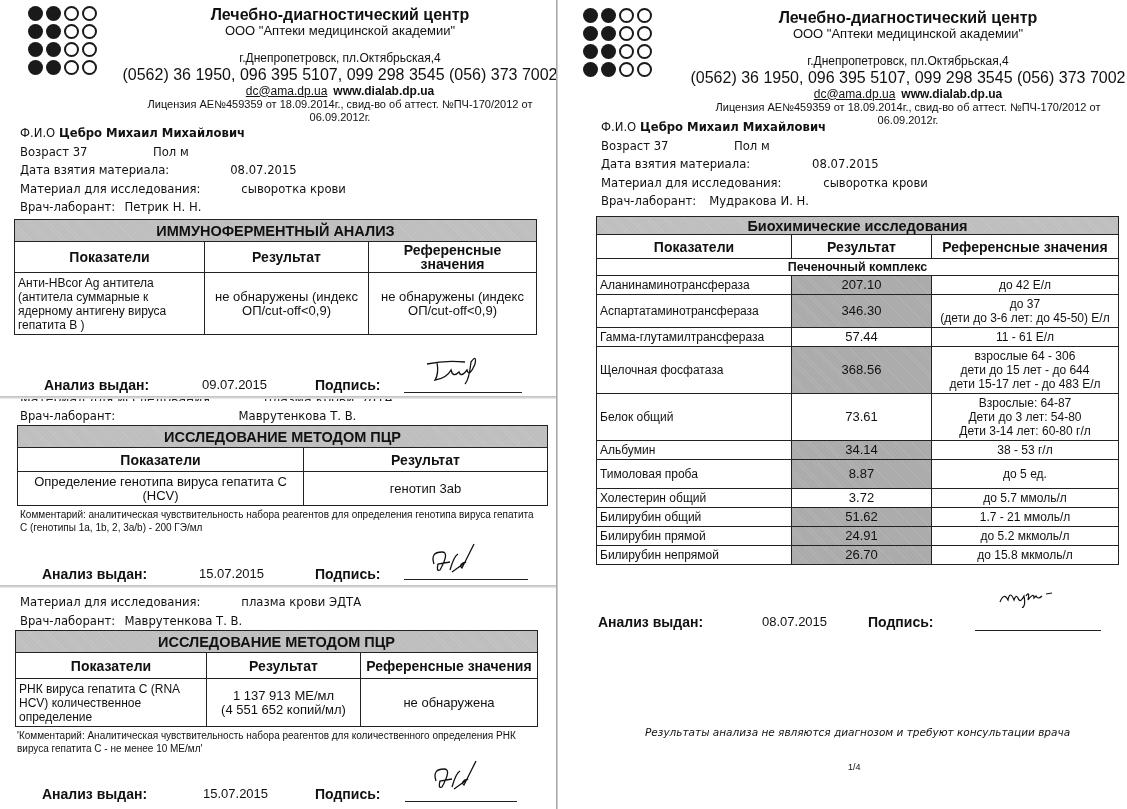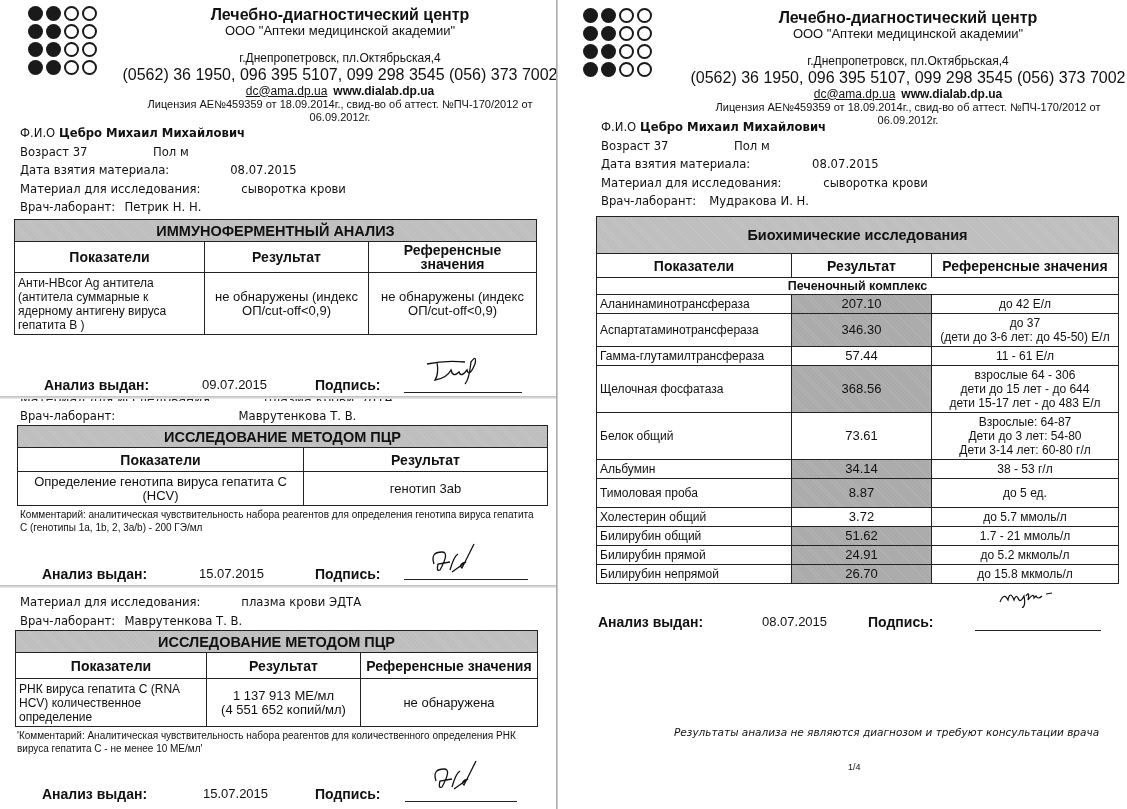--- a/index.html
+++ b/index.html
@@ -234,21 +234,21 @@
     <div class="row"><span>Ф.И.О</span> <b>Цебро Михаил Михайлович</b></div>
     <div class="row"><span>Возраст</span> <span>37</span><span class="val" style="left:143px;"><span>Пол</span> <span>м</span></span></div>
     <div class="row"><span>Дата взятия материала:</span><span class="val" style="left:227px;">08.07.2015</span></div>
     <div class="row"><span>Материал для исследования:</span><span class="val" style="left:239px;">сыворотка крови</span></div>
     <div class="row"><span>Врач-лаборант:</span> <span style="margin-left:10px;">Мудракова И. Н.</span></div>
   </div>
 
   <table class="lab" style="left:38px;top:216px;width:523px;">
     <thead>
       <tr>
-          <td colspan="3" class="title" style="height:37px;">Биохимические исследования</td>
+          <td colspan="3" class="title" style="height:18px;">Биохимические исследования</td>
         </tr>
       <tr>
         <td class="colh" style="width:195px;">Показатели</td>
         <td class="colh" style="width:140px;">Результат</td>
         <td class="colh">Референсные значения</td>
       </tr>
       <tr>
           <td colspan="3" class="sub">Печеночный комплекс</td>
         </tr>
     </thead>
@@ -341,15 +341,15 @@
   <svg class="signature" style="left:440px;top:586px;" width="60" height="22" viewBox="0 0 60 22">
     <path d="M2 16 Q6 6 10 14 Q12 4 16 14 Q18 8 20 12 Q22 18 26 10 Q28 20 24 22 M28 10 Q32 4 30 14 Q36 6 36 12 L38 10 Q40 14 44 10 M48 8 L54 7" fill="none" stroke="#111" stroke-width="1.2"></path>
   </svg>
   <div class="footer" style="left:40px;top:614px;width:520px;height:20px;">
     <span class="lbl">Анализ выдан:</span>
     <span class="date" style="left:164px;top:0;">08.07.2015</span>
     <span class="sig" style="left:270px;top:0;">Подпись:</span>
     <span class="line" style="left:377px;top:16px;width:126px;"></span>
   </div>
 
-  <div class="note" style="left:116px;top:726px;">Результаты анализа не являются диагнозом и требуют консультации врача</div>
+  <div class="note" style="left:87px;top:726px;">Результаты анализа не являются диагнозом и требуют консультации врача</div>
   <div class="page" style="left:290px;top:762px;">1/4</div>
 </div>
 
 </body></html>

